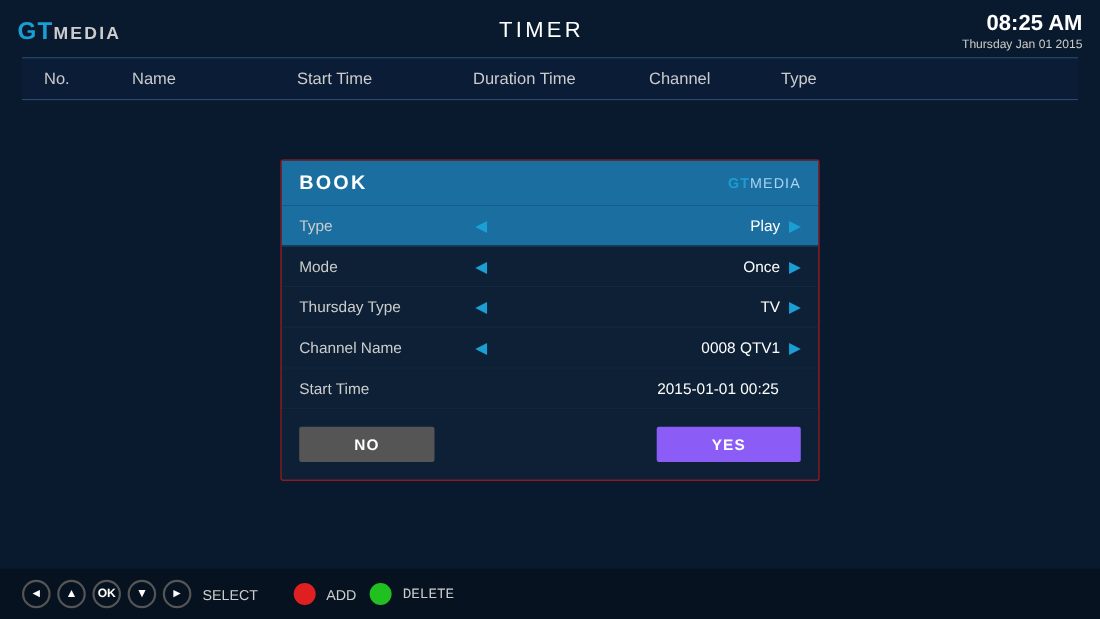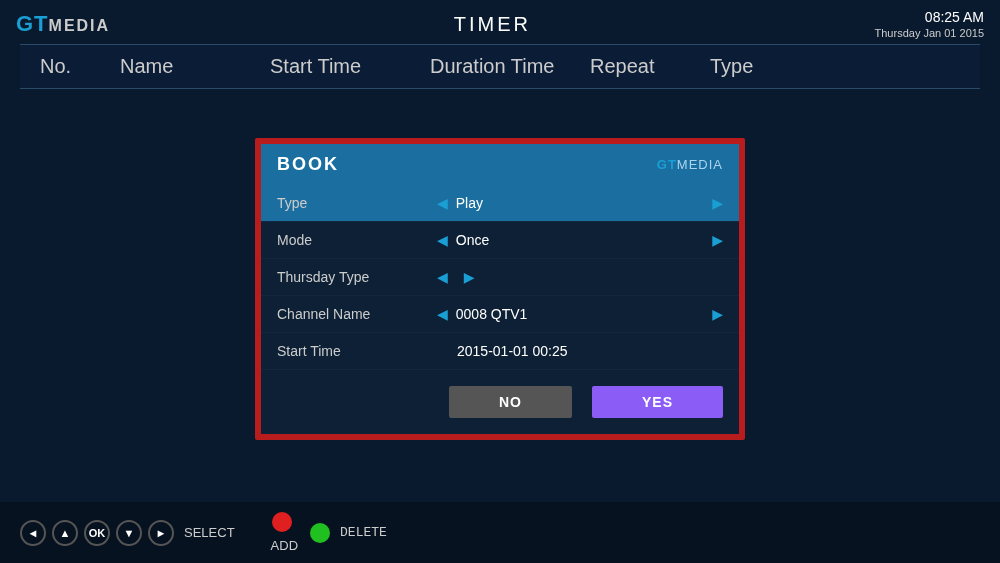--- a/index.html
+++ b/index.html
@@ -51,41 +51,42 @@
       letter-spacing: 3px;
       font-weight: normal;
     }
 
     .datetime {
       text-align: right;
       line-height: 1.3;
     }
 
     .time {
-      font-size: 14px;
-      color: #fff;
+      font-size: 20px;
+      color: #fff;
+      font-weight: bold;
     }
 
     .date {
       font-size: 11px;
       color: #ccc;
       text-align: right;
     }
 
     
     .table-header {
       display: flex;
       border: 1px solid #2a4a6a;
       border-left: none;
       border-right: none;
       padding: 10px 20px;
       background: rgba(10, 30, 60, 0.6);
       margin: 0 20px;
       color: #ccc;
-      font-size: 20px;
+      font-size: 15px;
     }
 
     .col-no { width: 80px; }
     .col-name { width: 150px; }
     .col-start { width: 160px; }
     .col-duration { width: 160px; }
     .col-repeat { width: 120px; }
     .col-type { width: 100px; }
 
     
@@ -94,21 +95,21 @@
       padding: 20px;
       min-height: 380px;
       display: flex;
       justify-content: center;
       align-items: center;
     }
 
     
     .dialog {
       background: #0d2035;
-      border: 6px solid #b91c1c;
+      border: 1px solid #b91c1c;
       width: 490px;
       border-radius: 2px;
       overflow: hidden;
     }
 
     .dialog-header {
       background: #1a6fa0;
       display: flex;
       justify-content: space-between;
       align-items: center;
@@ -150,21 +151,21 @@
     }
 
     .row-label {
       width: 160px;
       font-size: 14px;
       color: #ccc;
     }
 
     .row-value {
       flex: 1;
-      text-align: left;
+      text-align: right;
       font-size: 14px;
       color: #fff;
     }
 
     .row-arrow-left {
       color: #1a9fd4;
       font-size: 14px;
       margin-right: 8px;
       cursor: pointer;
     }
@@ -176,21 +177,21 @@
       cursor: pointer;
     }
 
     .row-spacer {
       width: 20px;
     }
 
     
     .dialog-buttons {
       display: flex;
-      justify-content: flex-end;
+      justify-content: space-between;
       gap: 20px;
       padding: 16px;
       background: #0d2035;
     }
 
     .btn {
       padding: 8px 50px;
       font-size: 14px;
       font-weight: bold;
       letter-spacing: 1px;
@@ -282,21 +283,21 @@
     <div class="time">08:25 AM</div>
     <div class="date">Thursday Jan 01 2015</div>
   </div>
 </div>
 
 <div class="table-header">
   <div class="col-no">No.</div>
   <div class="col-name">Name</div>
   <div class="col-start">Start Time</div>
   <div class="col-duration">Duration Time</div>
-  <div class="col-repeat">Repeat</div>
+  <div class="col-repeat">Channel</div>
   <div class="col-type">Type</div>
 </div>
 
 <div class="content-area">
 
   <div class="dialog">
     <div class="dialog-header">
       <span class="dialog-title">BOOK</span>
       <span class="dialog-logo">
         <span class="gt">GT</span><span>MEDIA</span>
@@ -313,20 +314,21 @@
     <div class="dialog-row">
       <span class="row-label">Mode</span>
       <span class="row-arrow-left arrow-left"></span>
       <span class="row-value">Once</span>
       <span class="row-arrow-right arrow-right"></span>
     </div>
 
     <div class="dialog-row">
       <span class="row-label">Thursday Type</span>
       <span class="row-arrow-left arrow-left"></span>
+      <span class="row-value">TV</span>
       <span class="row-arrow-right arrow-right"></span>
     </div>
 
     <div class="dialog-row">
       <span class="row-label">Channel Name</span>
       <span class="row-arrow-left arrow-left"></span>
       <span class="row-value">0008 QTV1</span>
       <span class="row-arrow-right arrow-right"></span>
     </div>
 
@@ -346,21 +348,21 @@
 
 <div class="footer">
   <div class="footer-group">
     <span class="footer-icon">◄</span>
     <span class="footer-icon">▲</span>
     <span class="footer-icon">OK</span>
     <span class="footer-icon">▼</span>
     <span class="footer-icon">►</span>
     <span class="footer-label">SELECT</span>
   </div>
-  <div class="footer-group" style="margin-left:20px;flex-direction:column;">
+  <div class="footer-group" style="margin-left:20px;">
     <span class="dot-red"></span>
     <span class="footer-label">ADD</span>
   </div>
   <div class="footer-group" style="font-family:Liberation Mono, monospace;">
     <span class="dot-green"></span>
     <span class="footer-label">DELETE</span>
   </div>
 </div>
 
 </body></html>

